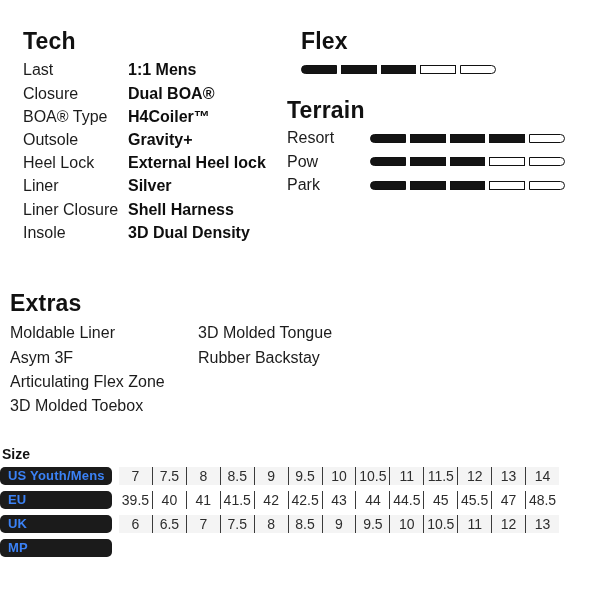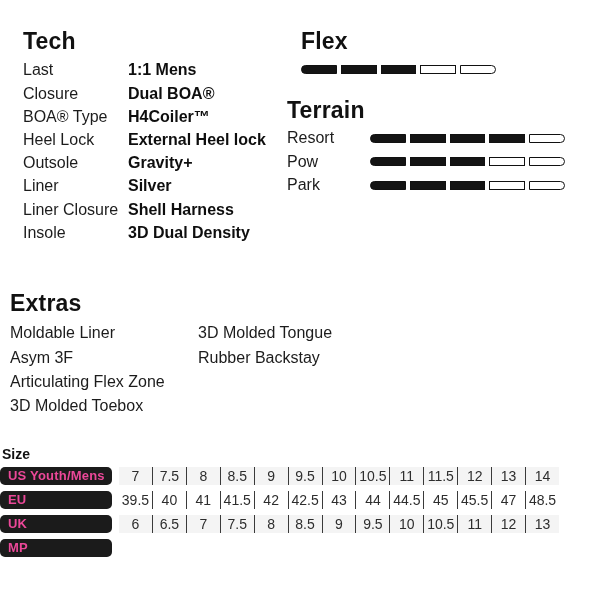--- a/index.html
+++ b/index.html
@@ -31,21 +31,21 @@
   
   .extras { position:absolute; left:10px; top:290px; width:566px; }
   .extras-cols { display:flex; margin-top:5px; }
   .extras-col { font-size:16px; line-height:24.2px; color:#1c1c1c; }
   .extras-col.c1 { width:188px; }
 
   
   .size-sec { position:absolute; left:0; top:446px; width:584px; }
   .size-title { font-size:14px; font-weight:700; line-height:16px; margin:0 0 5px 2px; color:#111; }
   .size-row { display:flex; align-items:stretch; height:18px; margin-bottom:6px; }
-  .size-pill { flex:0 0 112px; background:var(--pill,#1b1b1b); color:#ec4899; font-size:13px;
+  .size-pill { flex:0 0 112px; background:var(--pill,#1b1b1b); color:#3b82f6; font-size:13px;
     font-weight:700; border-radius:5px; line-height:18px; padding-left:8px; letter-spacing:0.2px; }
   .size-vals { display:flex; flex:0 0 440px; margin-left:7px; }
   .size-row.alt .size-vals { background:var(--rowalt,#f4f4f4); }
   .size-cell { flex:1; text-align:center; font-size:14px; line-height:18px; color:#2d2d2d; }
   .size-cell + .size-cell { border-left:1.5px solid #3a3a3a; }
 </style>
 </head>
 <body>
 
 <div class="page">
@@ -59,26 +59,26 @@
         </div>
         <div class="kv-row">
           <div class="kv-label">Closure</div>
           <div class="kv-value">Dual BOA®</div>
         </div>
         <div class="kv-row">
           <div class="kv-label">BOA® Type</div>
           <div class="kv-value">H4Coiler™</div>
         </div>
         <div class="kv-row">
+          <div class="kv-label">Outsole</div>
+          <div class="kv-value">Gravity+</div>
+        </div>
+        <div class="kv-row">
           <div class="kv-label">Heel Lock</div>
           <div class="kv-value">External Heel lock</div>
-        </div>
-        <div class="kv-row">
-          <div class="kv-label">Outsole</div>
-          <div class="kv-value">Gravity+</div>
         </div>
         <div class="kv-row">
           <div class="kv-label">Liner</div>
           <div class="kv-value">Silver</div>
         </div>
         <div class="kv-row">
           <div class="kv-label">Liner Closure</div>
           <div class="kv-value">Shell Harness</div>
         </div>
         <div class="kv-row">

